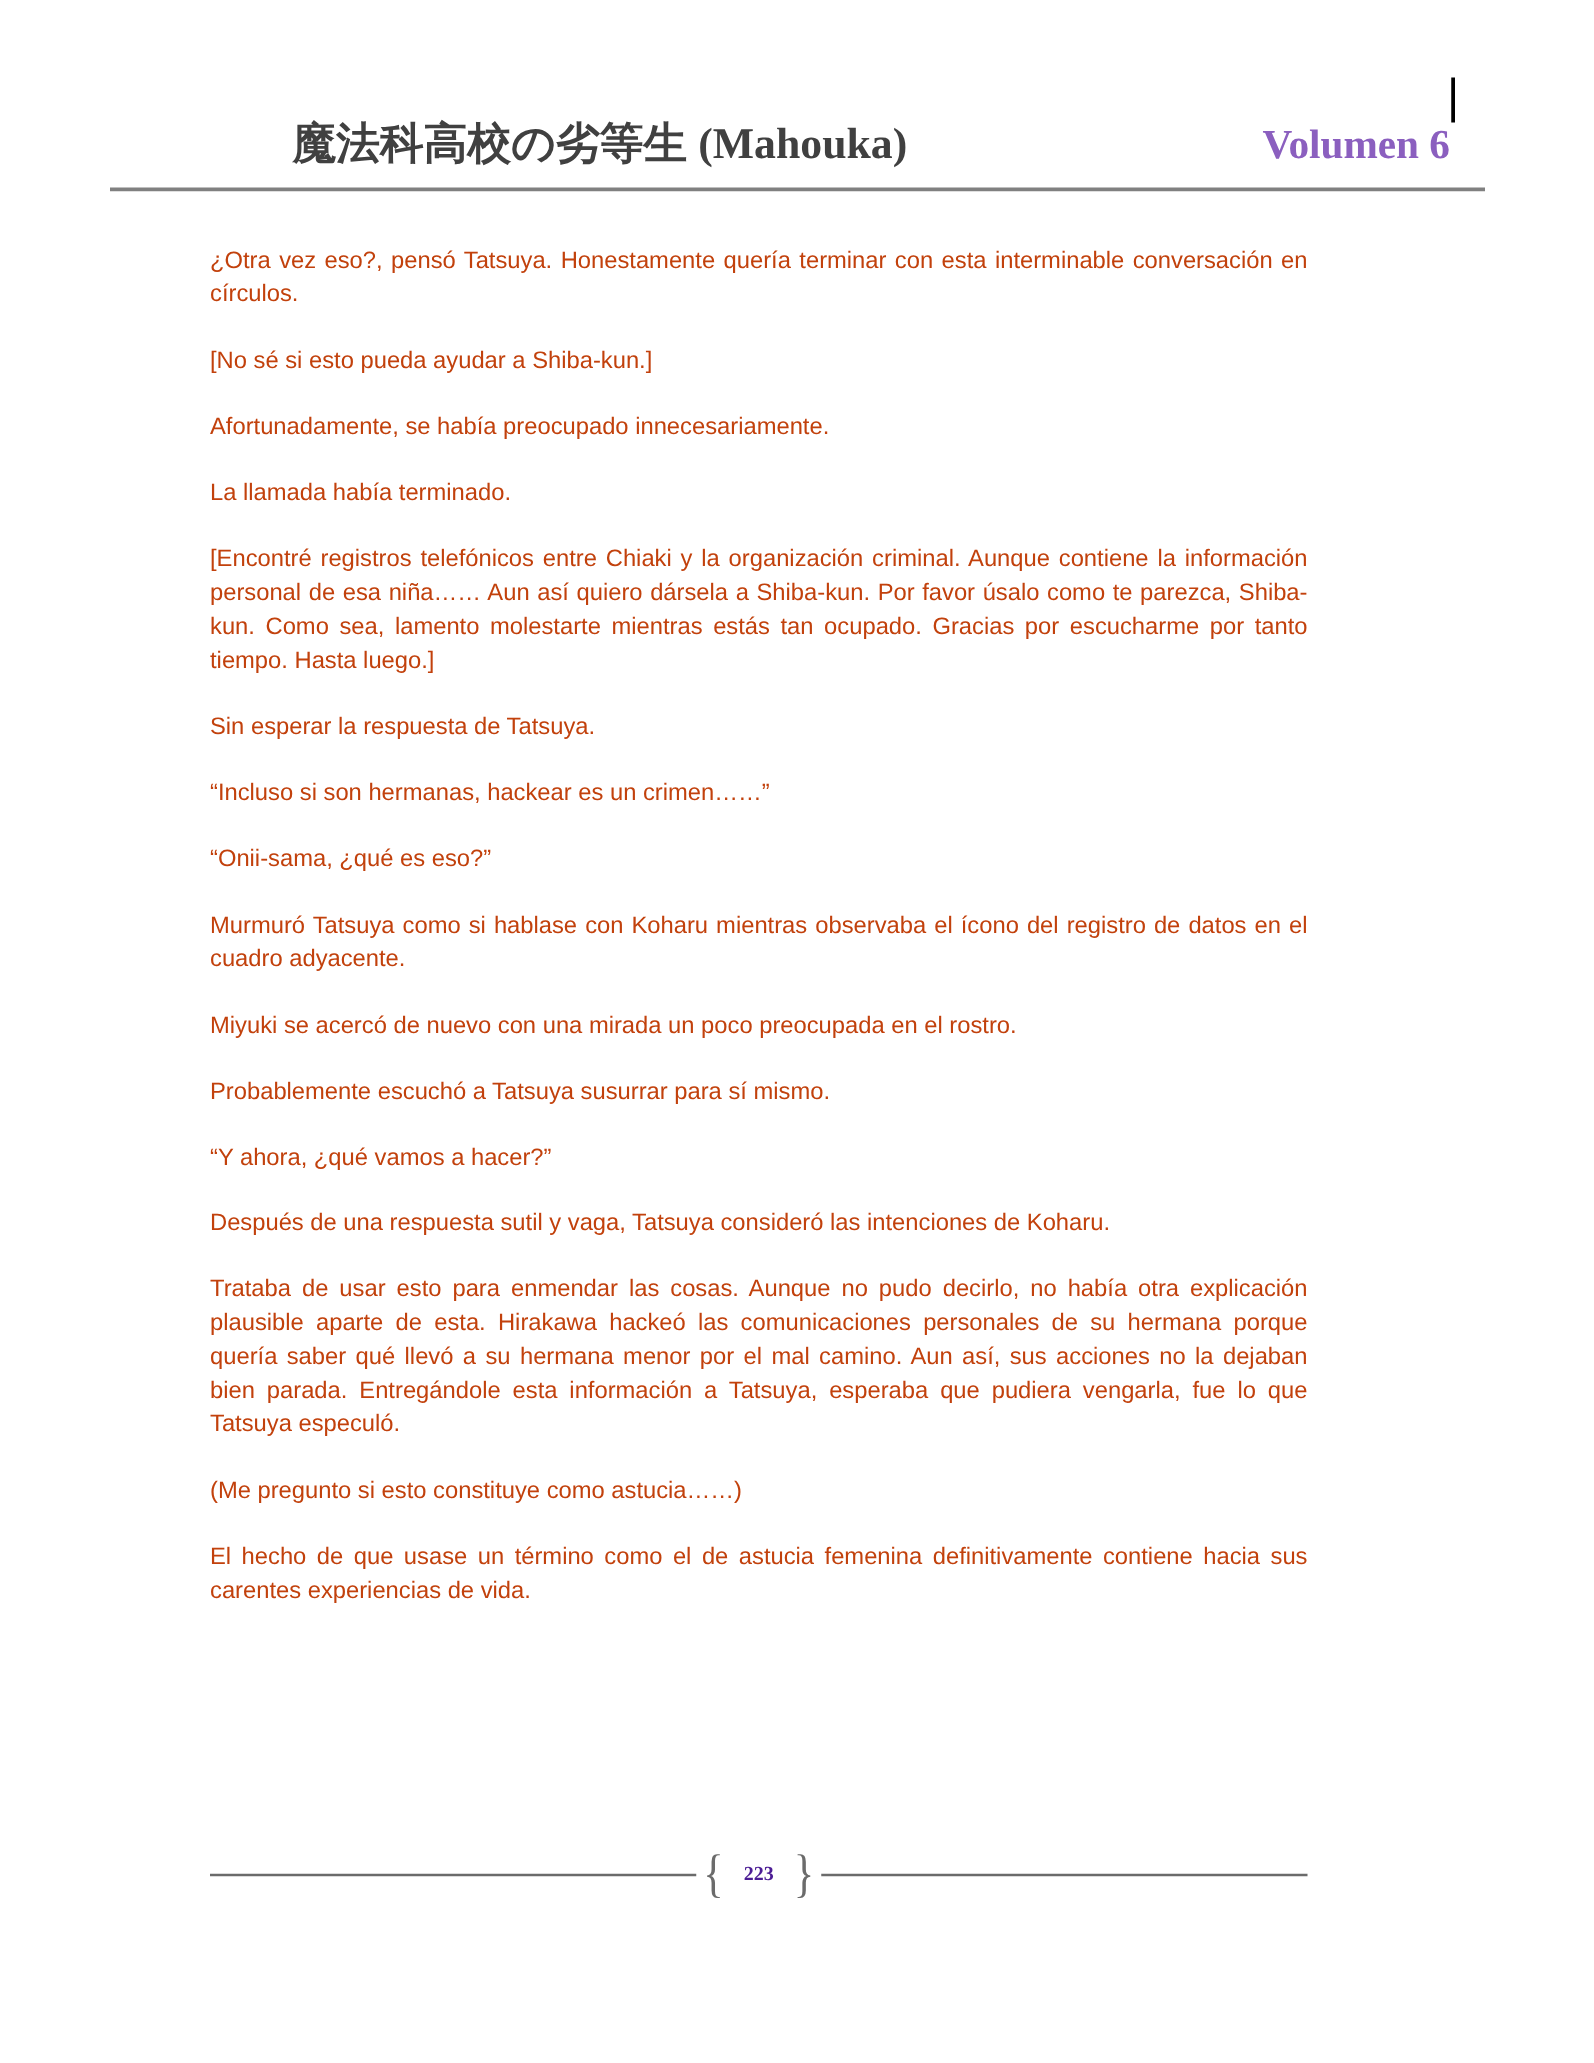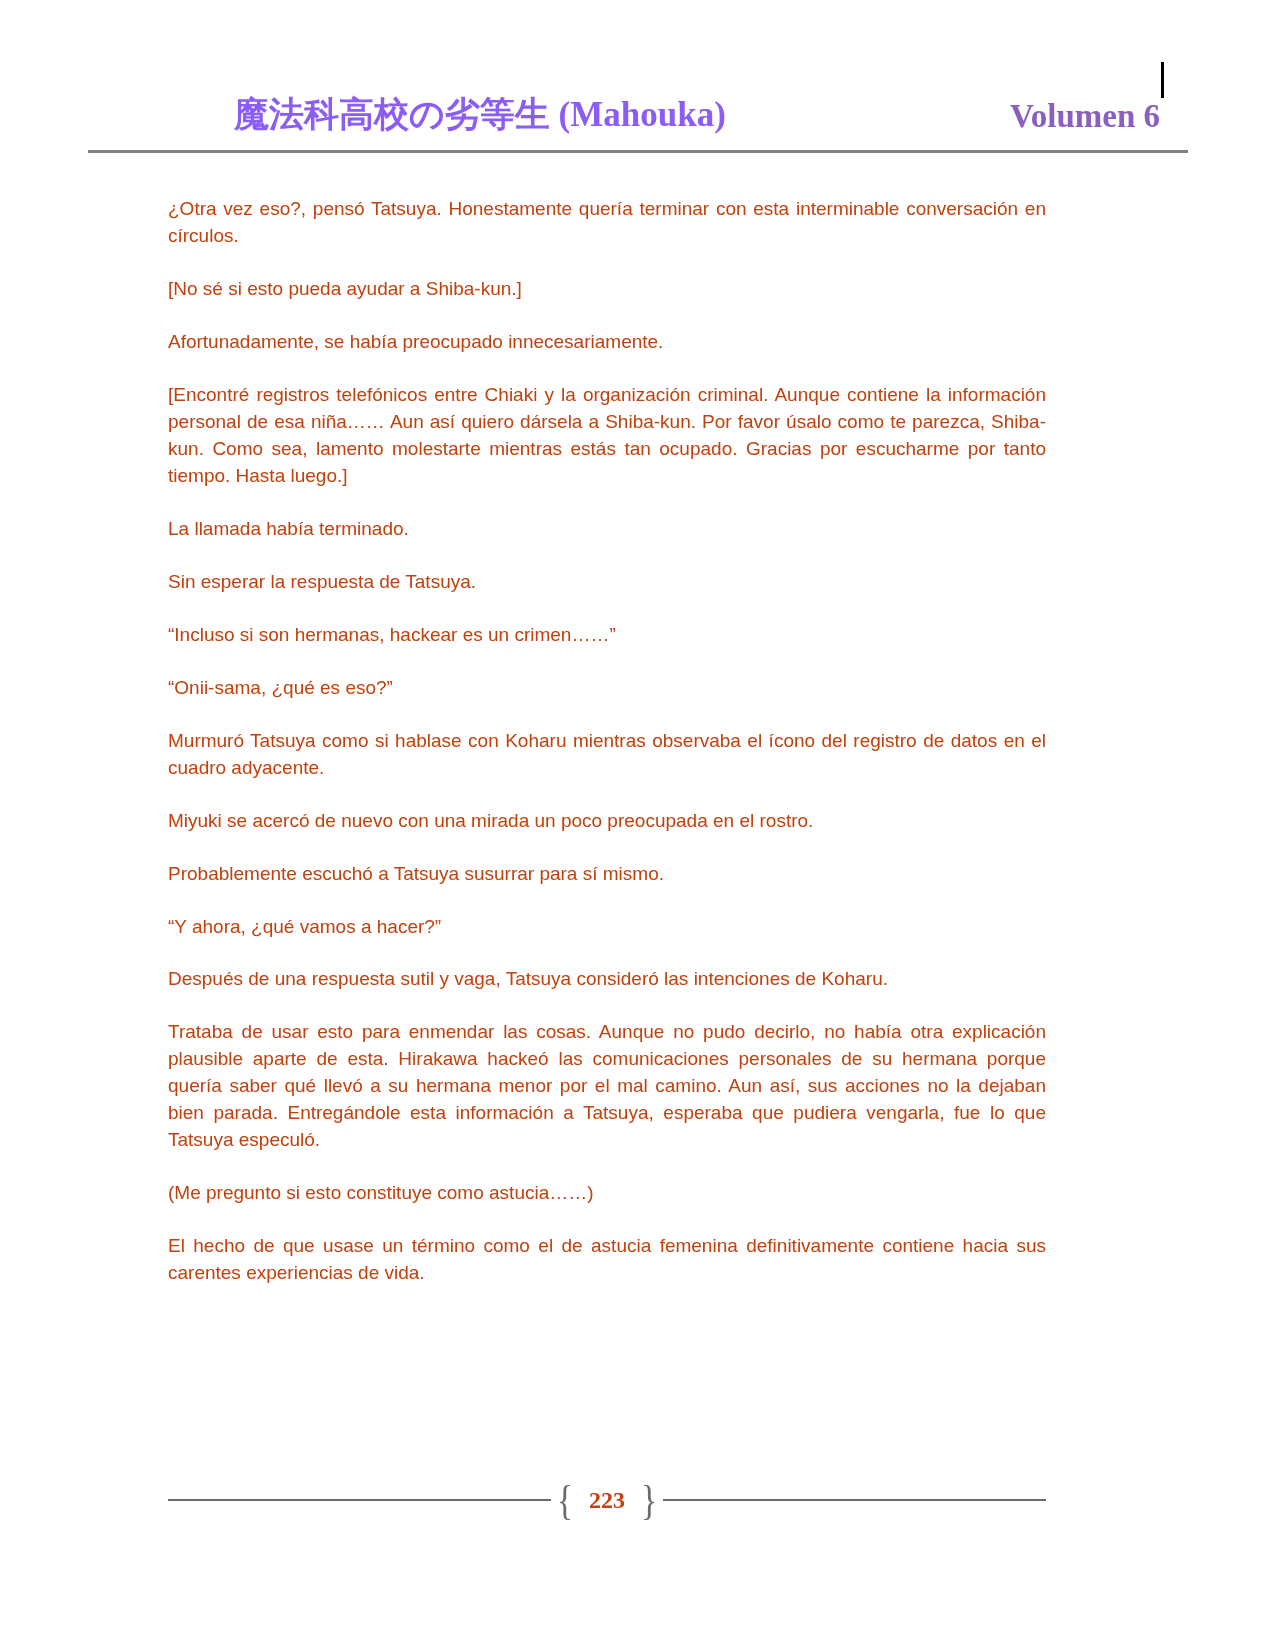--- a/index.html
+++ b/index.html
@@ -34,21 +34,21 @@
     display: flex;
     align-items: flex-end;
     justify-content: space-between;
     height: 72px;
   }
   .header-title {
     font-family: "Liberation Serif", serif;
     font-weight: bold;
     font-size: 35px;
     line-height: 1.1;
-    color: #8b5cf6;
+    color: #404040;
     white-space: nowrap;
     padding-left: 146px;
   }
   .header-right {
     display: flex;
     align-items: flex-end;
     height: 72px;
     flex-direction: column;
   }
   .header-divider {
@@ -119,22 +119,22 @@
   .brace {
     font-family: "Liberation Serif", serif;
     font-size: 34px;
     color: #6b6b6b;
     line-height: 1;
     transform: scaleY(1.25);
   }
   .footer-page {
     font-family: "Liberation Serif", serif;
     font-weight: bold;
-    font-size: 24px;
-    color: #c2410c;
+    font-size: 16px;
+    color: #4c1d95;
     padding: 0 16px;
   }
 </style>
 </head>
 <body>
 
 <div class="page">
 
   <div class="header">
     <div class="header-inner">
@@ -144,22 +144,22 @@
         <div class="header-volume">Volumen 6</div>
       </div>
     </div>
     <div class="header-rule"></div>
   </div>
 
   <div class="content">
     <p class="para">¿Otra vez eso?, pensó Tatsuya. Honestamente quería terminar con esta interminable conversación en círculos.</p>
     <p class="para">[No sé si esto pueda ayudar a Shiba-kun.]</p>
     <p class="para">Afortunadamente, se había preocupado innecesariamente.</p>
+    <p class="para">La llamada había terminado.</p>
     <p class="para">[Encontré registros telefónicos entre Chiaki y la organización criminal. Aunque contiene la información personal de esa niña…… Aun así quiero dársela a Shiba-kun. Por favor úsalo como te parezca, Shiba-kun. Como sea, lamento molestarte mientras estás tan ocupado. Gracias por escucharme por tanto tiempo. Hasta luego.]</p>
-    <p class="para">La llamada había terminado.</p>
     <p class="para">Sin esperar la respuesta de Tatsuya.</p>
     <p class="para">“Incluso si son hermanas, hackear es un crimen……”</p>
     <p class="para">“Onii-sama, ¿qué es eso?”</p>
     <p class="para">Murmuró Tatsuya como si hablase con Koharu mientras observaba el ícono del registro de datos en el cuadro adyacente.</p>
     <p class="para">Miyuki se acercó de nuevo con una mirada un poco preocupada en el rostro.</p>
     <p class="para">Probablemente escuchó a Tatsuya susurrar para sí mismo.</p>
     <p class="para">“Y ahora, ¿qué vamos a hacer?”</p>
     <p class="para">Después de una respuesta sutil y vaga, Tatsuya consideró las intenciones de Koharu.</p>
     <p class="para">Trataba de usar esto para enmendar las cosas. Aunque no pudo decirlo, no había otra explicación plausible aparte de esta. Hirakawa hackeó las comunicaciones personales de su hermana porque quería saber qué llevó a su hermana menor por el mal camino. Aun así, sus acciones no la dejaban bien parada. Entregándole esta información a Tatsuya, esperaba que pudiera vengarla, fue lo que Tatsuya especuló.</p>
     <p class="para">(Me pregunto si esto constituye como astucia……)</p>

